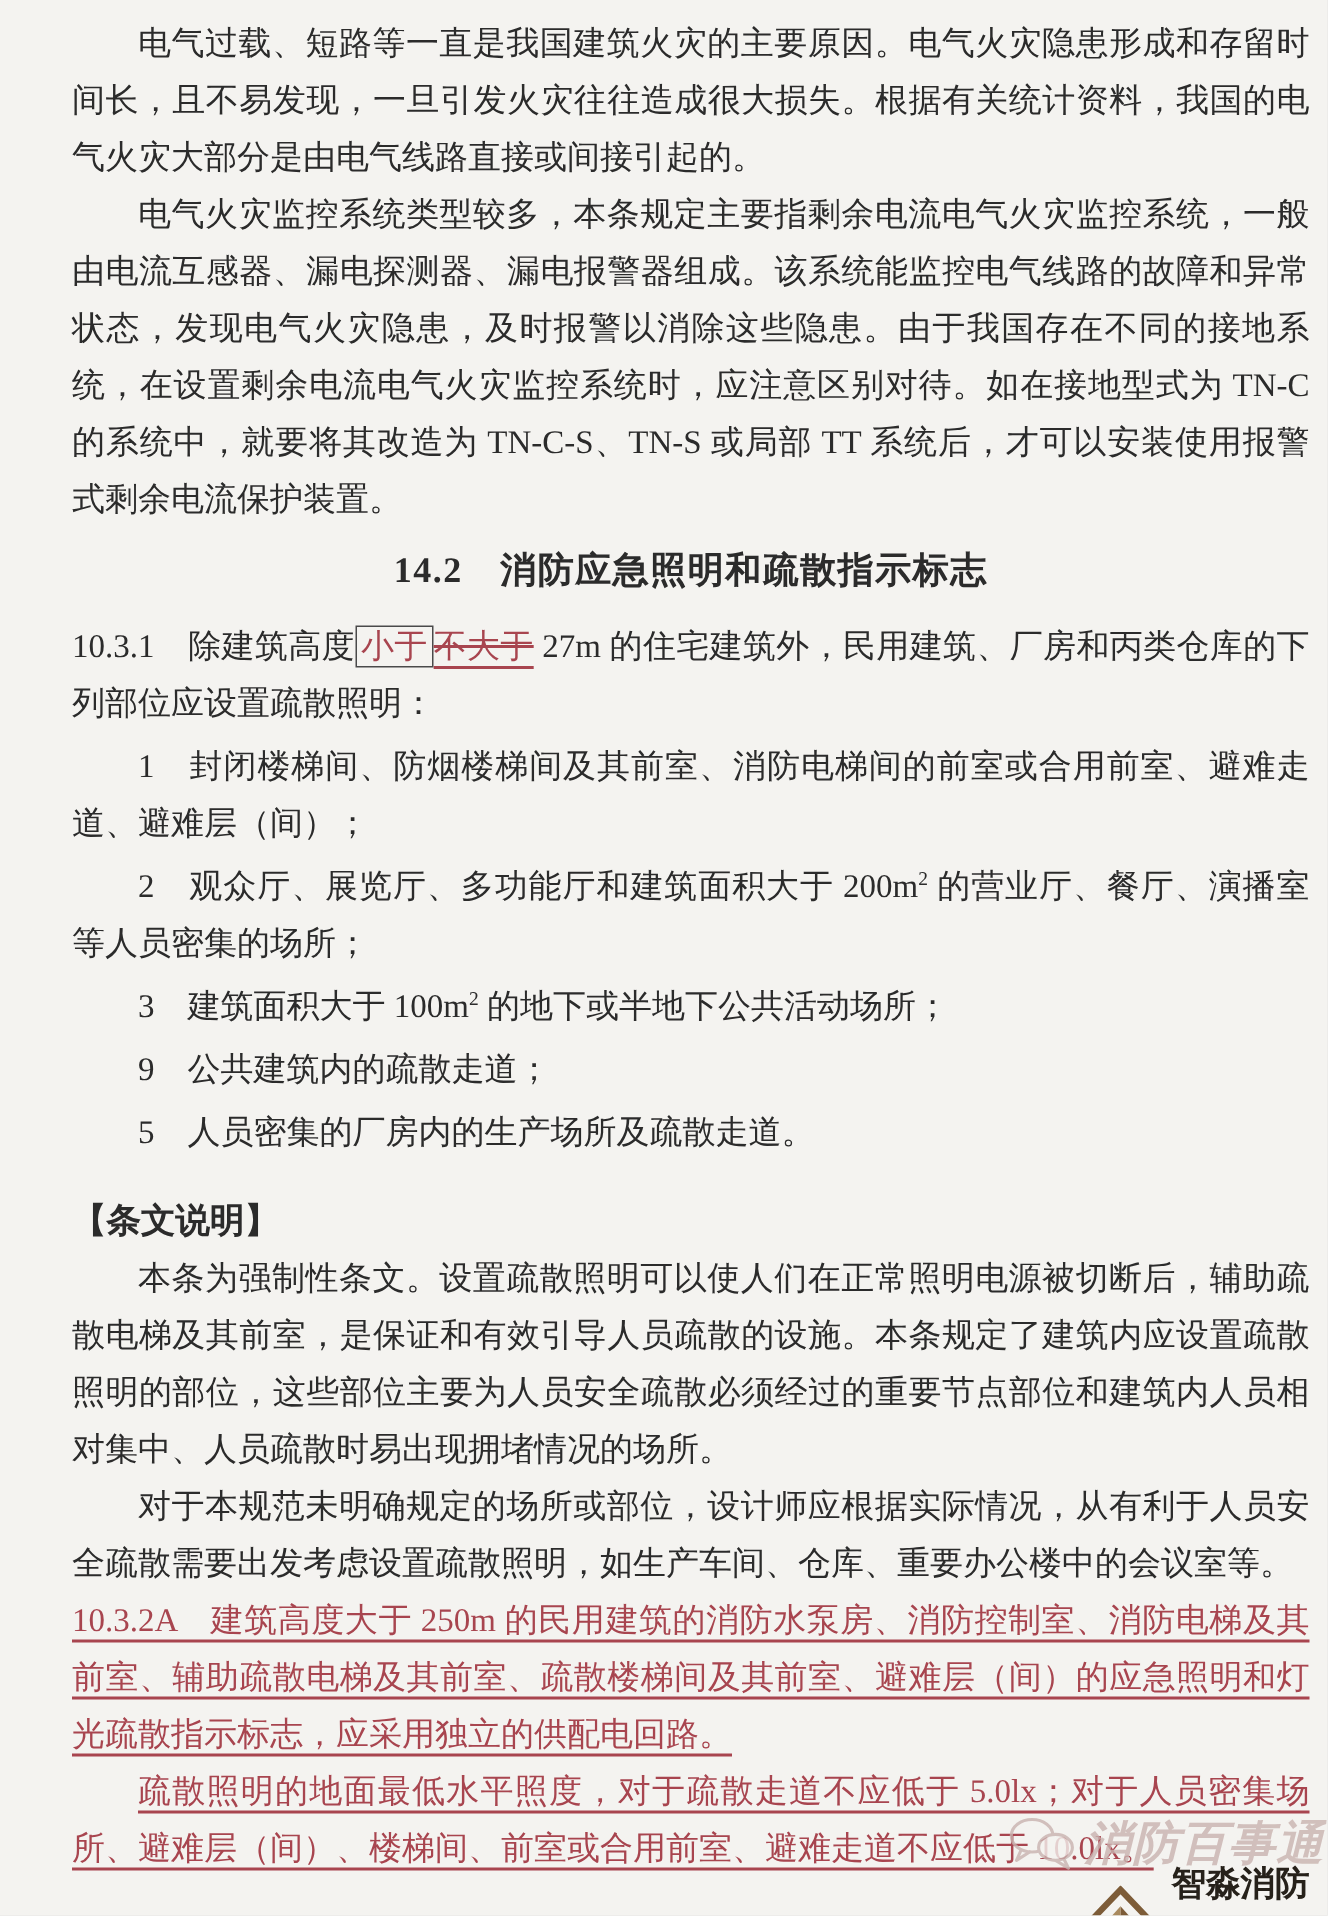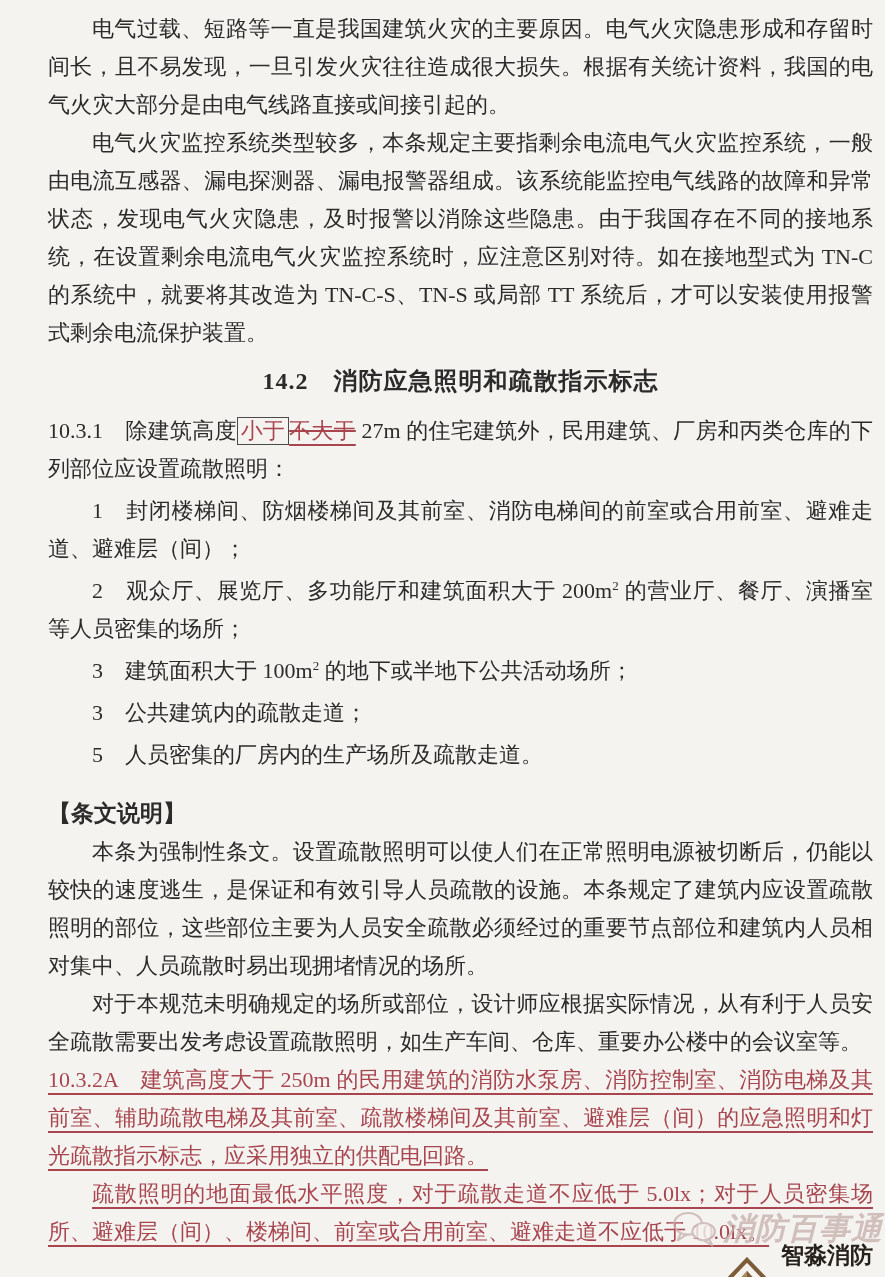--- a/index.html
+++ b/index.html
@@ -117,24 +117,24 @@
 <div class="page">
 
   <div id="doc">
       <p class="blk b-body indent"><span class="seg-plain">电气过载、短路等一直是我国建筑火灾的主要原因。电气火灾隐患形成和存留时间长，且不易发现，一旦引发火灾往往造成很大损失。根据有关统计资料，我国的电气火灾大部分是由电气线路直接或间接引起的。</span></p>
       <p class="blk b-body indent"><span class="seg-plain">电气火灾监控系统类型较多，本条规定主要指剩余电流电气火灾监控系统，一般由电流互感器、漏电探测器、漏电报警器组成。该系统能监控电气线路的故障和异常状态，发现电气火灾隐患，及时报警以消除这些隐患。由于我国存在不同的接地系统，在设置剩余电流电气火灾监控系统时，应注意区别对待。如在接地型式为 TN-C 的系统中，就要将其改造为 TN-C-S、TN-S 或局部 TT 系统后，才可以安装使用报警式剩余电流保护装置。</span></p>
       <p class="blk b-heading"><span class="seg-plain">14.2　消防应急照明和疏散指示标志</span></p>
       <p class="blk b-clause"><span class="seg-plain">10.3.1　除建筑高度</span><span class="seg-boxed">小于</span><span class="seg-struck">不大于</span><span class="seg-plain"> 27m 的住宅建筑外，民用建筑、厂房和丙类仓库的下列部位应设置疏散照明：</span></p>
       <p class="blk b-list"><span class="seg-plain">1　封闭楼梯间、防烟楼梯间及其前室、消防电梯间的前室或合用前室、避难走道、避难层（间）；</span></p>
       <p class="blk b-list"><span class="seg-plain">2　观众厅、展览厅、多功能厅和建筑面积大于 200m</span><sup class="seg-sup">2</sup><span class="seg-plain"> 的营业厅、餐厅、演播室等人员密集的场所；</span></p>
       <p class="blk b-list"><span class="seg-plain">3　建筑面积大于 100m</span><sup class="seg-sup">2</sup><span class="seg-plain"> 的地下或半地下公共活动场所；</span></p>
-      <p class="blk b-list"><span class="seg-plain">3　公共建筑内的疏散走道；</span></p>
+      <p class="blk b-list"><span class="seg-plain">9　公共建筑内的疏散走道；</span></p>
       <p class="blk b-list"><span class="seg-plain">5　人员密集的厂房内的生产场所及疏散走道。</span></p>
       <p class="blk b-label"><span class="seg-plain">【条文说明】</span></p>
-      <p class="blk b-body indent"><span class="seg-plain">本条为强制性条文。设置疏散照明可以使人们在正常照明电源被切断后，仍能以较快的速度逃生，是保证和有效引导人员疏散的设施。本条规定了建筑内应设置疏散照明的部位，这些部位主要为人员安全疏散必须经过的重要节点部位和建筑内人员相对集中、人员疏散时易出现拥堵情况的场所。</span></p>
+      <p class="blk b-body indent"><span class="seg-plain">本条为强制性条文。设置疏散照明可以使人们在正常照明电源被切断后，辅助疏散电梯及其前室，是保证和有效引导人员疏散的设施。本条规定了建筑内应设置疏散照明的部位，这些部位主要为人员安全疏散必须经过的重要节点部位和建筑内人员相对集中、人员疏散时易出现拥堵情况的场所。</span></p>
       <p class="blk b-body indent"><span class="seg-plain">对于本规范未明确规定的场所或部位，设计师应根据实际情况，从有利于人员安全疏散需要出发考虑设置疏散照明，如生产车间、仓库、重要办公楼中的会议室等。</span></p>
       <p class="blk b-red"><span class="seg-plain">10.3.2A　建筑高度大于 250m 的民用建筑的消防水泵房、消防控制室、消防电梯及其前室、辅助疏散电梯及其前室、疏散楼梯间及其前室、避难层（间）的应急照明和灯光疏散指示标志，应采用独立的供配电回路。</span></p>
       <p class="blk b-red indent"><span class="seg-plain">疏散照明的地面最低水平照度，对于疏散走道不应低于 5.0lx；对于人员密集场所、避难层（间）、楼梯间、前室或合用前室、避难走道不应低于 10.0lx。</span></p>
       <p class="blk b-red indent"></p>
     </div>
 
   <div class="watermark">
     <div class="wm-faded">
       <svg width="52" height="40" viewBox="0 0 60 46">
         <ellipse cx="22" cy="17" rx="16" ry="12.5" fill="none" stroke="#c9b3b0" stroke-width="2.4"></ellipse>

